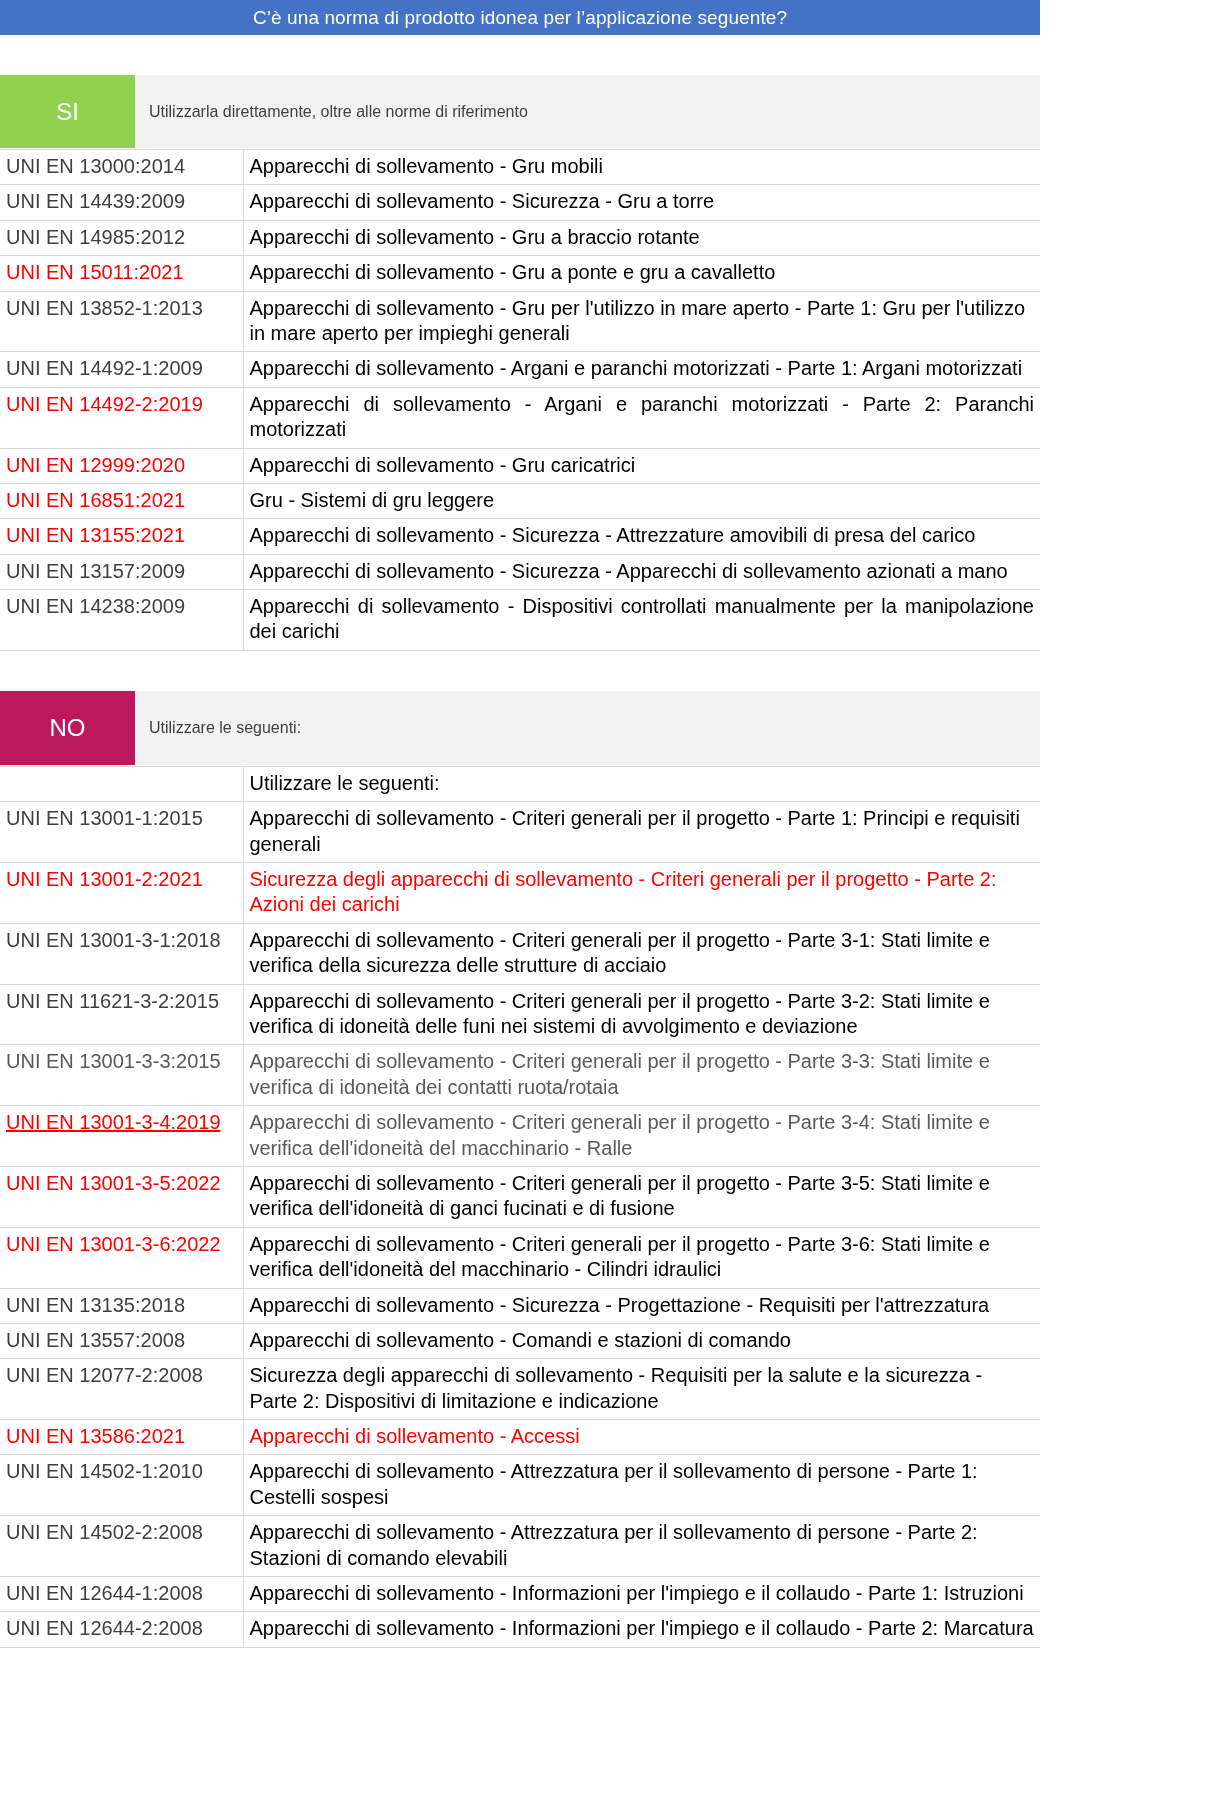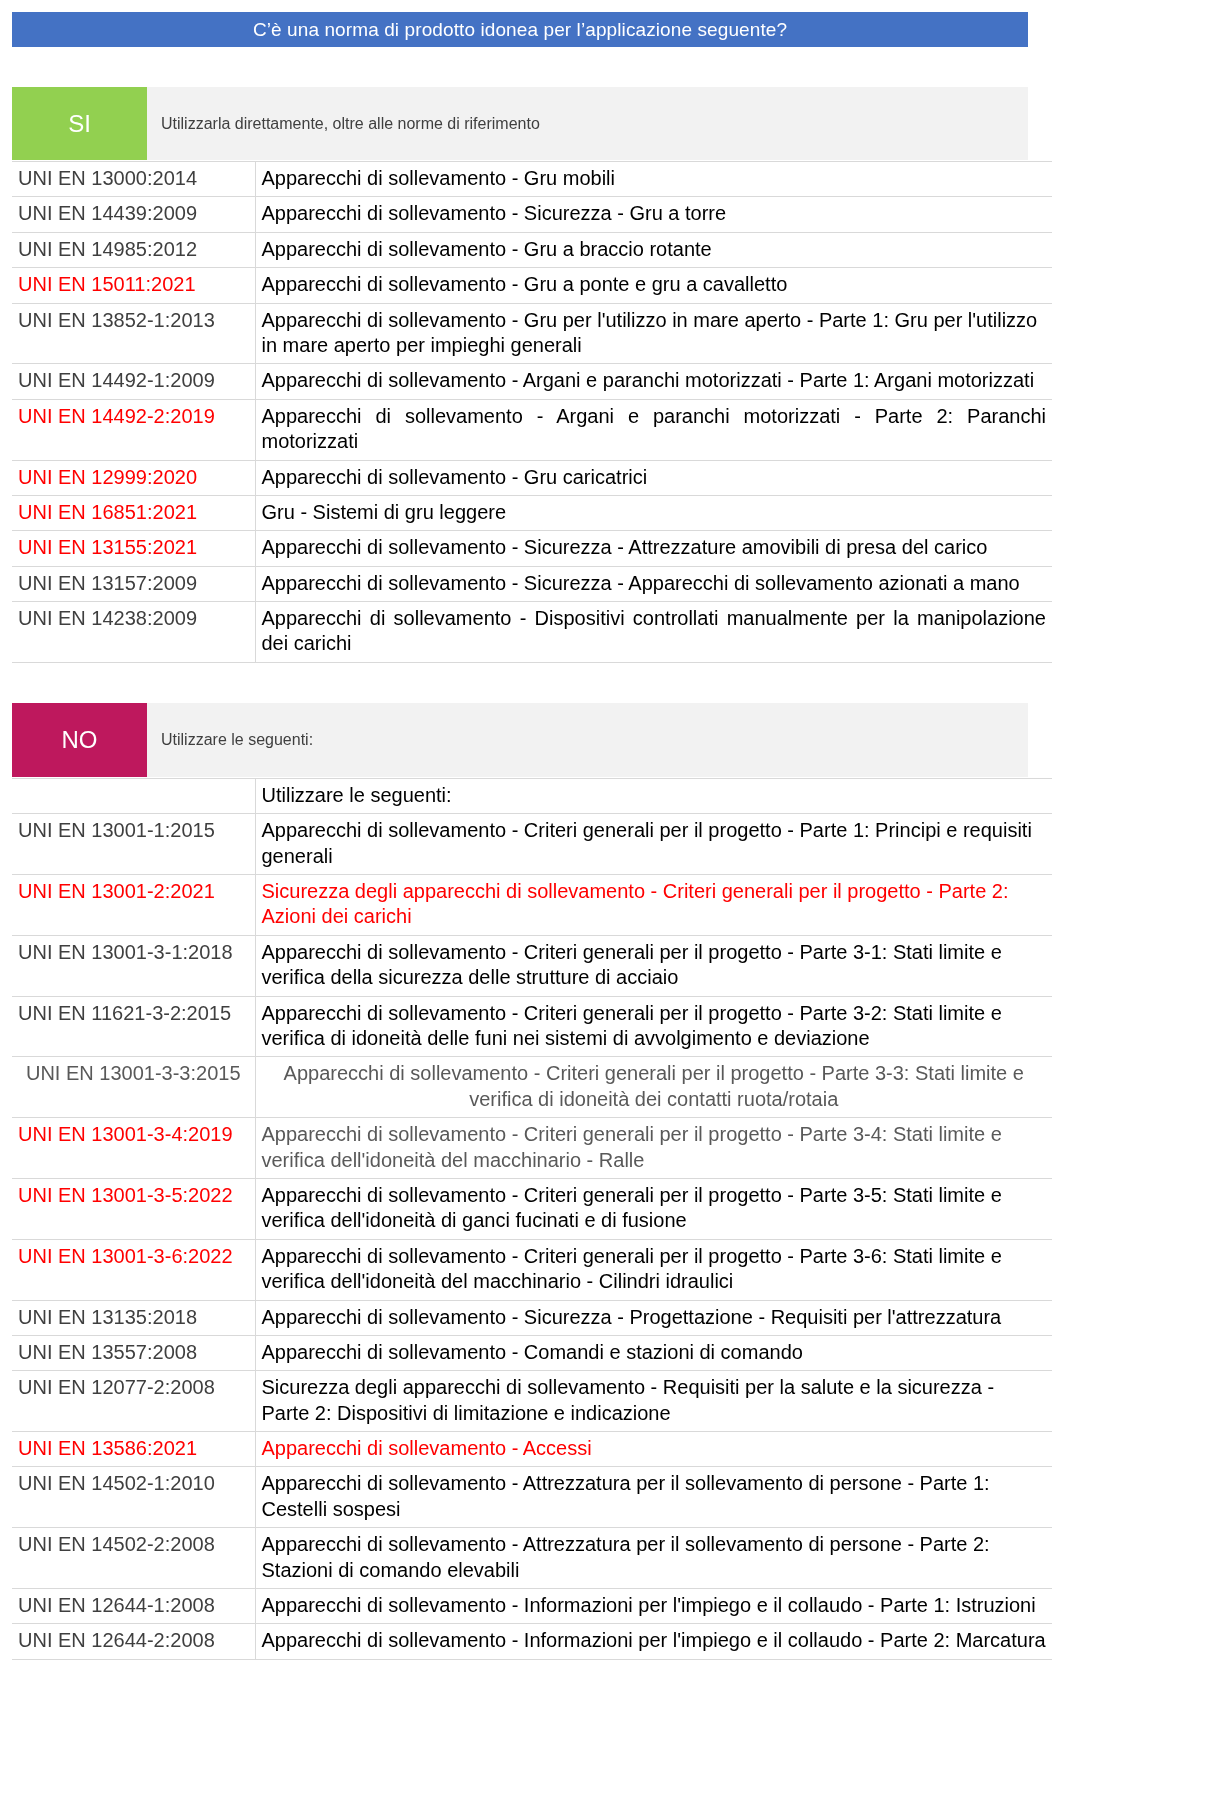--- a/index.html
+++ b/index.html
@@ -10,21 +10,21 @@
   }
   body {
     width: 1212px;
     font-family: "Liberation Sans", sans-serif;
     color: #000000;
     -webkit-font-smoothing: antialiased;
   }
   .sheet {
     width: 1040px;
     margin: 0;
-    padding: 12px;
+    padding: 0;
     background: #ffffff;
   }
 
   
   .question-banner {
     height: 35px;
     background: #4472C4;
     color: #ffffff;
     font-size: 19px;
     display: flex;
@@ -91,21 +91,21 @@
     padding-left: 12px;
     padding-right: 16px;
     color: #000000;
   }
   td.title.nojust { text-align: left; }
 
   tr.red td.code,
   tr.red td.title.red,
   td.red { color: #FF0000; }
   tr.red td.code { color: #FF0000; }
-  tr.gray td.code, tr.gray td.title { color: #595959; text-align: center; }
+  tr.gray td.code, tr.gray td.title { color: #595959; }
 
   td.subhead {
     color: #000000;
   }
   td.code.empty { color: transparent; }
 </style>
 </head>
 <body>
 
 <div class="sheet">
@@ -205,21 +205,21 @@
         </tr>
         <tr>
           <td class="code">UNI EN 11621-3-2:2015</td>
           <td class="title nojust">Apparecchi di sollevamento - Criteri generali per il progetto - Parte 3-2: Stati limite e verifica di idoneità delle funi nei sistemi di avvolgimento e deviazione</td>
         </tr>
         <tr class="gray">
           <td class="code">UNI EN 13001-3-3:2015</td>
           <td class="title nojust" style="color: rgb(89, 89, 89);">Apparecchi di sollevamento - Criteri generali per il progetto - Parte 3-3: Stati limite e verifica di idoneità dei contatti ruota/rotaia</td>
         </tr>
         <tr class="red">
-          <td class="code" style="color: rgb(255, 0, 0);">UNI EN 13001-3-4:2019</td>
+          <td class="code" style="color: rgb(255, 0, 0); text-decoration: underline;">UNI EN 13001-3-4:2019</td>
           <td class="title nojust" style="color: rgb(89, 89, 89);">Apparecchi di sollevamento - Criteri generali per il progetto - Parte 3-4: Stati limite e verifica dell'idoneità del macchinario - Ralle</td>
         </tr>
         <tr class="red">
           <td class="code">UNI EN 13001-3-5:2022</td>
           <td class="title nojust">Apparecchi di sollevamento - Criteri generali per il progetto - Parte 3-5: Stati limite e verifica dell'idoneità di ganci fucinati e di fusione</td>
         </tr>
         <tr class="red">
           <td class="code">UNI EN 13001-3-6:2022</td>
           <td class="title nojust">Apparecchi di sollevamento - Criteri generali per il progetto - Parte 3-6: Stati limite e verifica dell'idoneità del macchinario - Cilindri idraulici</td>
         </tr>

